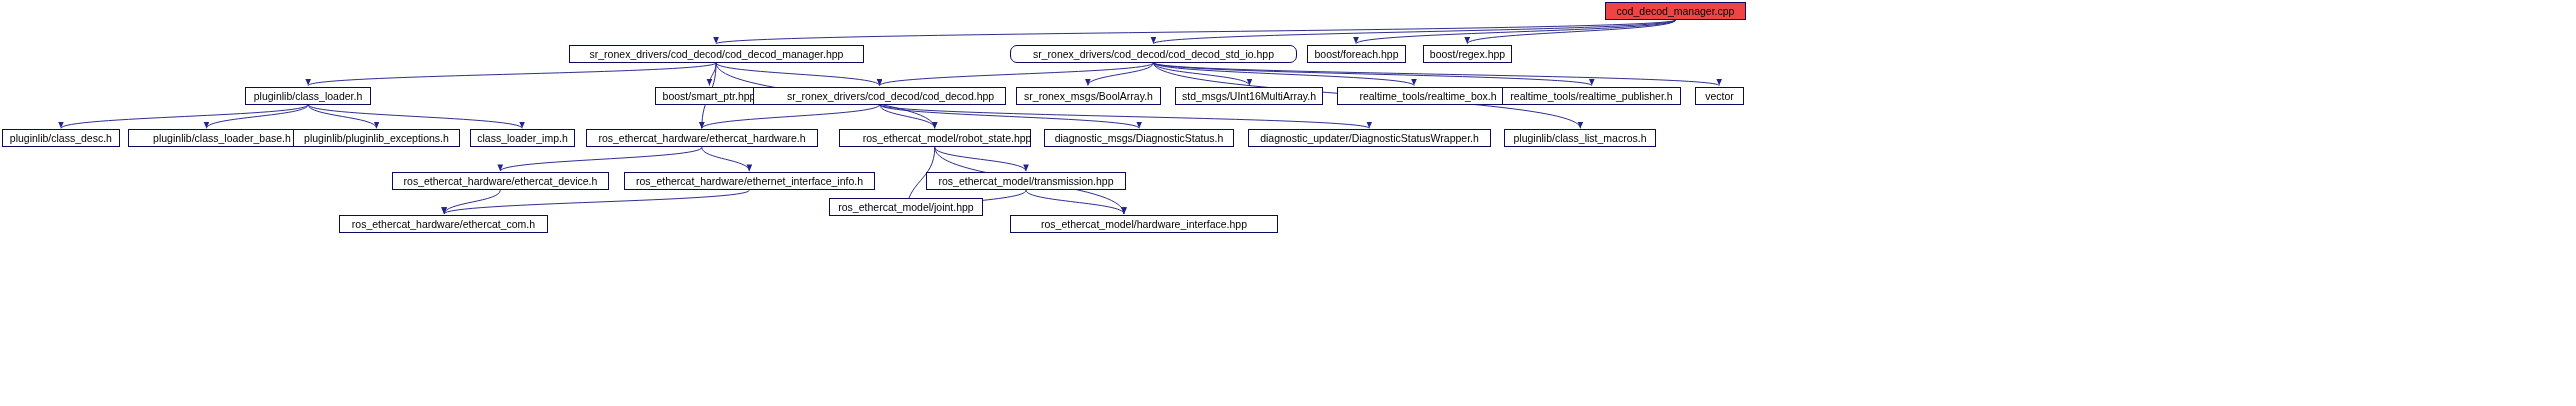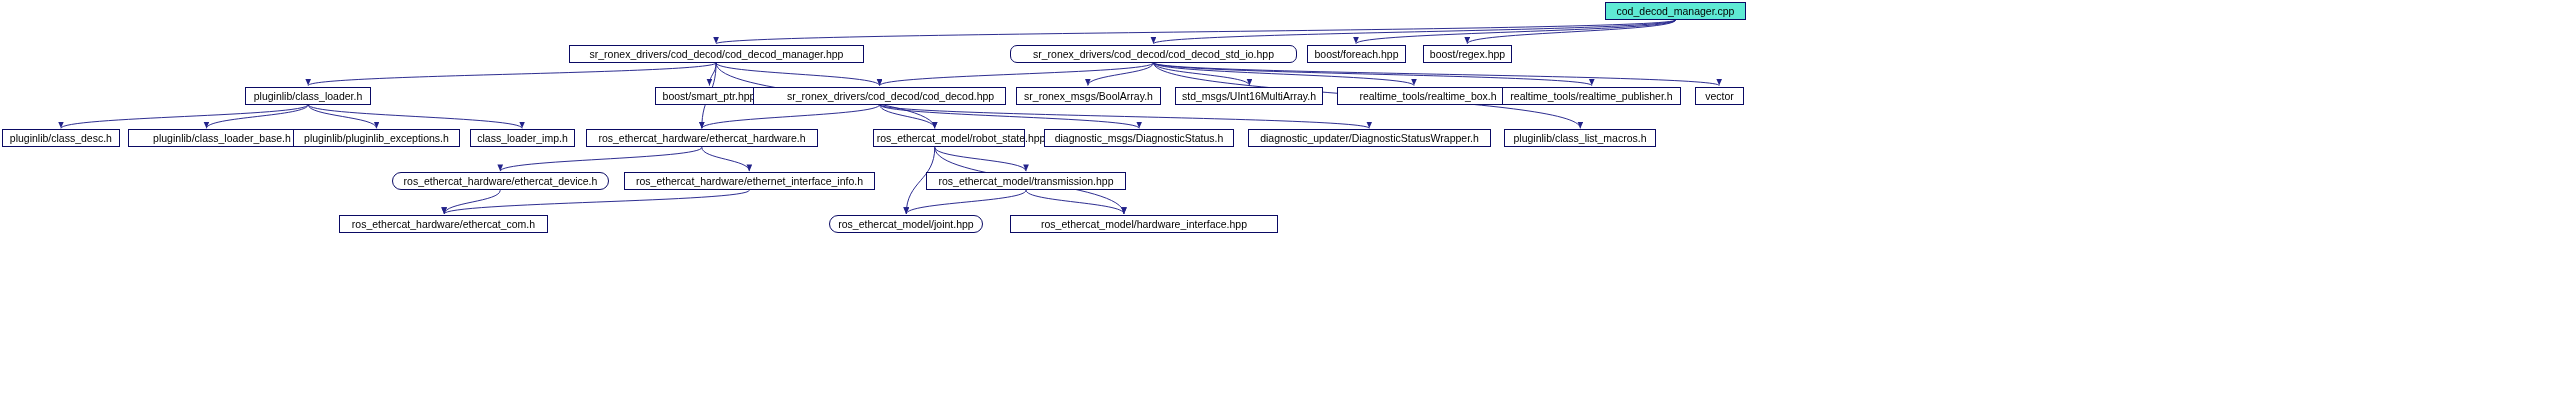--- a/index.html
+++ b/index.html
@@ -3,21 +3,21 @@
 <meta charset="utf-8">
 <style>
   html,body{margin:0;padding:0;background:#ffffff;}
   #canvas{position:relative;width:2576px;height:406px;background:#ffffff;
           font-family:"Liberation Sans", sans-serif;overflow:hidden;}
   svg.edges{position:absolute;left:0;top:0;width:2576px;height:406px;}
   .node{position:absolute;box-sizing:border-box;border:1px solid #0a0a64;
         background:#ffffff;color:#000000;font-size:10.5px;line-height:1;
         display:flex;align-items:center;justify-content:center;
         white-space:nowrap;padding:0 3.8px;height:18px;}
-  .node.root{background:#5eead4;border-color:#0a0a64;}
+  .node.root{background:#ef4444;border-color:#0a0a64;}
 </style>
 </head>
 <body>
 
 <div id="canvas">
   <svg class="edges" id="edge-layer" viewBox="0 0 2709 427" width="2576" height="406">
     <defs>
       <marker id="arrow" markerWidth="8" markerHeight="8" refX="7" refY="3" orient="auto" markerUnits="userSpaceOnUse">
         <path d="M0,0 L7,3 L0,6 z" fill="#22228a"></path>
       </marker>
@@ -70,25 +70,25 @@
       <div class="node" style="left: 1016px; top: 87px; width: 145px;">sr_ronex_msgs/BoolArray.h</div>
       <div class="node" style="left: 1175px; top: 87px; width: 148px;">std_msgs/UInt16MultiArray.h</div>
       <div class="node" style="left: 1337px; top: 87px; width: 182px;">realtime_tools/realtime_box.h</div>
       <div class="node" style="left: 1502px; top: 87px; width: 179px;">realtime_tools/realtime_publisher.h</div>
       <div class="node" style="left: 1695px; top: 87px; width: 49px;">vector</div>
       <div class="node" style="left: 1.9px; top: 129px; width: 118px;">pluginlib/class_desc.h</div>
       <div class="node" style="left: 128px; top: 129px; width: 188px;">pluginlib/class_loader_base.h</div>
       <div class="node" style="left: 293px; top: 129px; width: 167px;">pluginlib/pluginlib_exceptions.h</div>
       <div class="node" style="left: 470px; top: 129px; width: 105px;">class_loader_imp.h</div>
       <div class="node" style="left: 586px; top: 129px; width: 232px;">ros_ethercat_hardware/ethercat_hardware.h</div>
-      <div class="node" style="left: 873px; top: 129px; width: 152px; padding-left: 28px;">ros_ethercat_model/robot_state.hpp</div>
+      <div class="node" style="left: 839px; top: 129px; width: 192px; padding-left: 28px;">ros_ethercat_model/robot_state.hpp</div>
       <div class="node" style="left: 1044px; top: 129px; width: 190px;">diagnostic_msgs/DiagnosticStatus.h</div>
       <div class="node" style="left: 1248px; top: 129px; width: 243px;">diagnostic_updater/DiagnosticStatusWrapper.h</div>
       <div class="node" style="left: 1504px; top: 129px; width: 152px;">pluginlib/class_list_macros.h</div>
-      <div class="node" style="left: 392px; top: 172px; width: 217px; border-radius: 9px;">ros_ethercat_hardware/ethercat_device.h</div>
+      <div class="node" style="left: 392px; top: 172px; width: 217px;">ros_ethercat_hardware/ethercat_device.h</div>
       <div class="node" style="left: 624px; top: 172px; width: 251px;">ros_ethercat_hardware/ethernet_interface_info.h</div>
       <div class="node" style="left: 926px; top: 172px; width: 200px;">ros_ethercat_model/transmission.hpp</div>
       <div class="node" style="left: 339px; top: 215px; width: 209px;">ros_ethercat_hardware/ethercat_com.h</div>
-      <div class="node" style="left: 829px; top: 215px; width: 154px; border-radius: 9px;">ros_ethercat_model/joint.hpp</div>
+      <div class="node" style="left: 829px; top: 198px; width: 154px;">ros_ethercat_model/joint.hpp</div>
       <div class="node" style="left: 1010px; top: 215px; width: 268px;">ros_ethercat_model/hardware_interface.hpp</div>
     </div>
 </div>
 
 
 </body></html>

